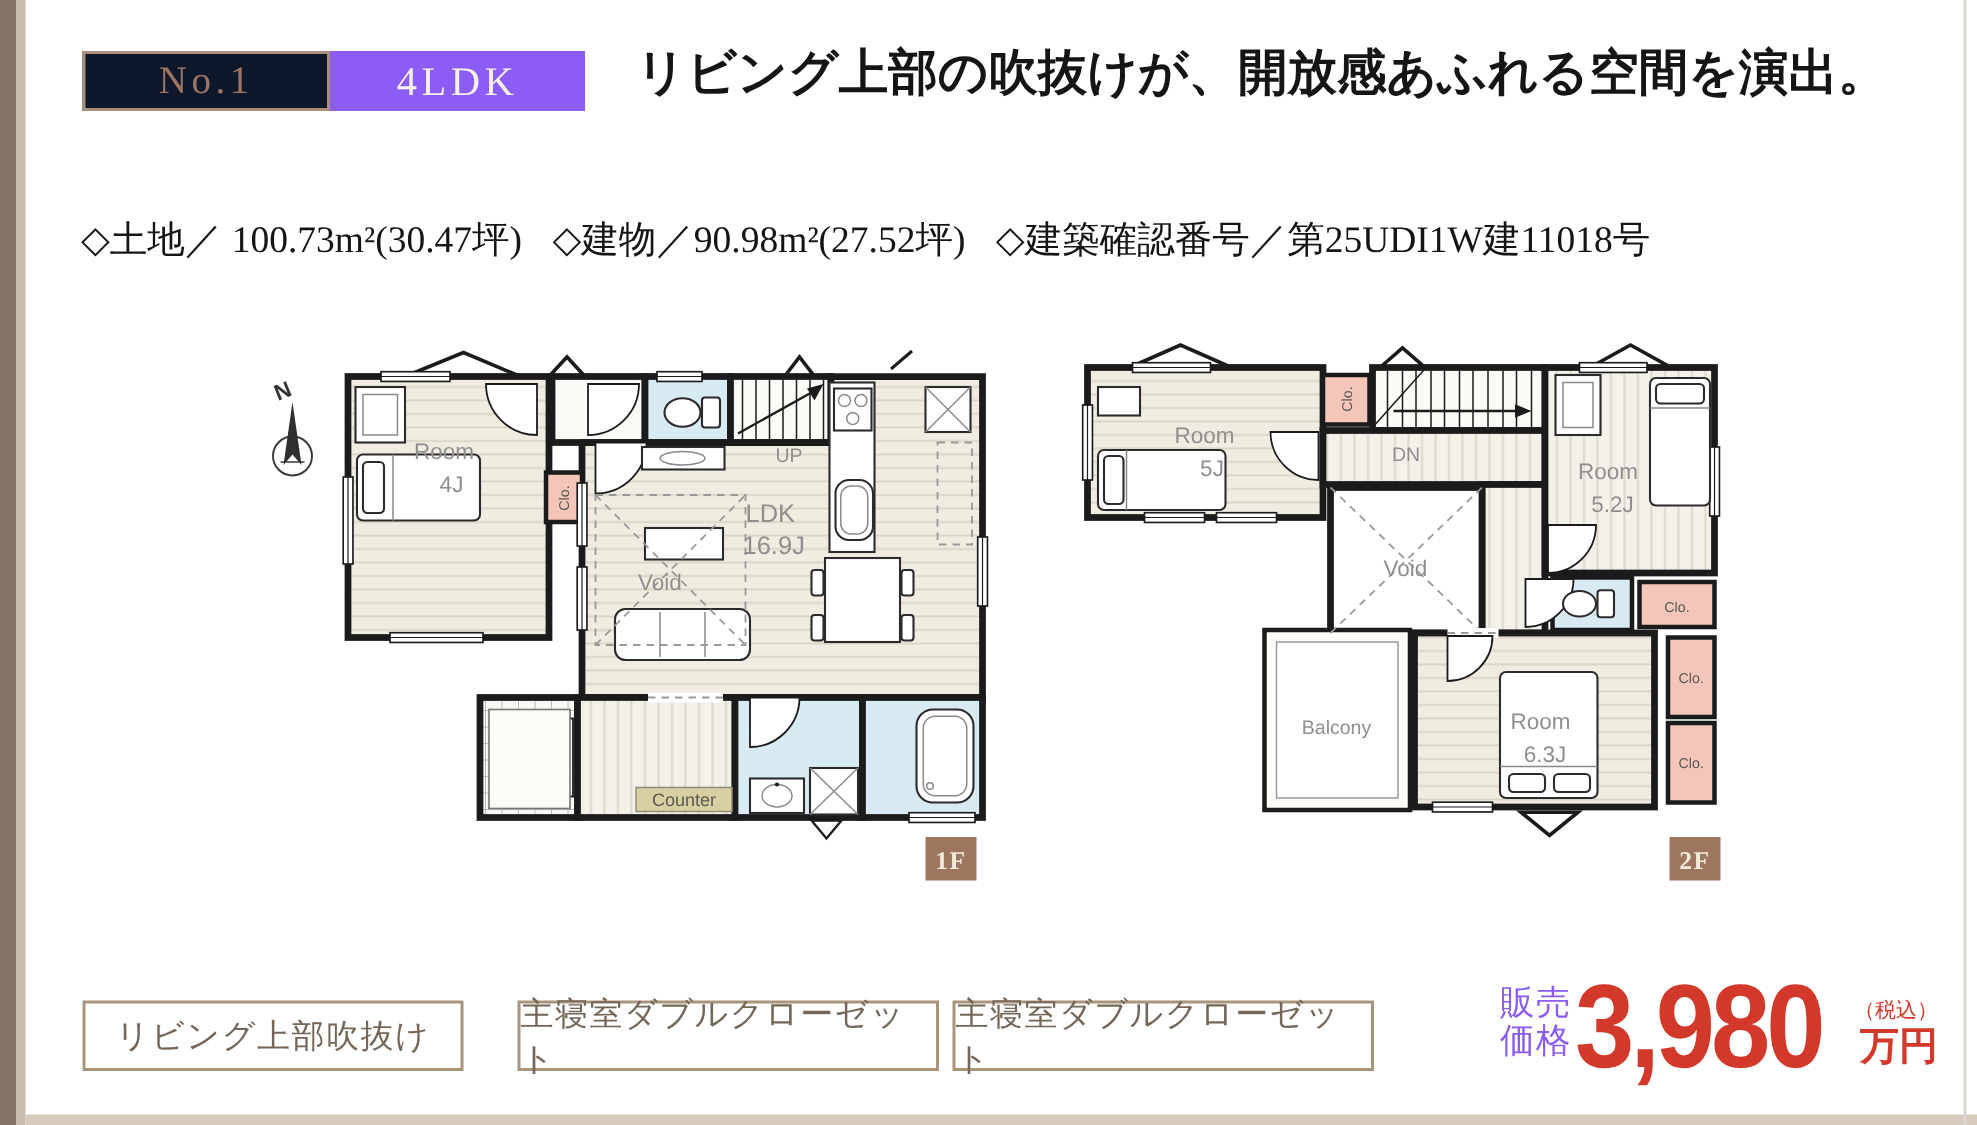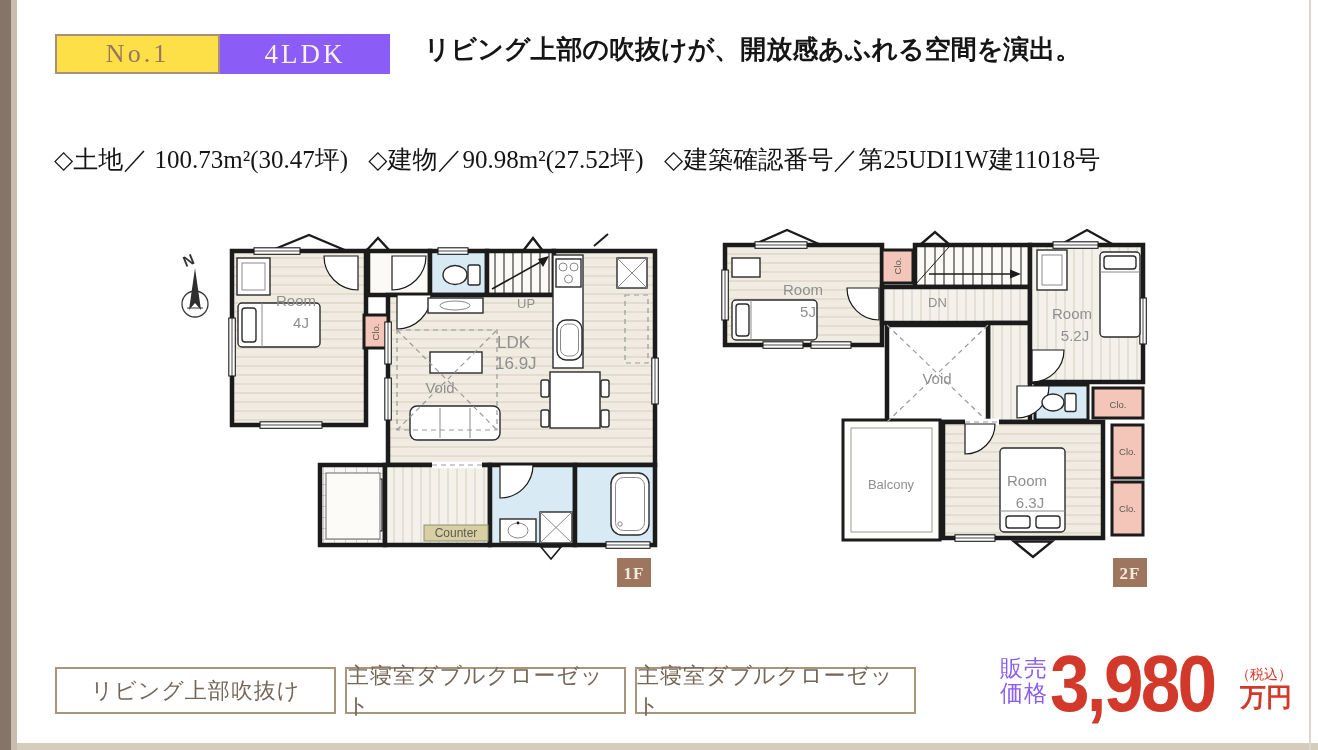--- a/index.html
+++ b/index.html
@@ -7,33 +7,33 @@
     width:1318px;height:750px;position:relative;background:#ffffff;overflow:hidden;
     font-family:"Liberation Serif","DejaVu Serif",serif;
   }
   .abs{position:absolute;}
   
   .frame-dark{left:0;top:0;width:11px;height:750px;background:#857467;}
   .frame-light{left:11px;top:0;width:6px;height:750px;background:#c9bdb0;}
   .frame-bottom{left:17px;top:743px;width:1301px;height:7px;background:#d6ccbe;}
   .frame-right{left:1309px;top:0;width:2px;height:750px;background:#dcd8d1;}
   
-  .badge-no{left:55px;top:34px;width:165px;height:40px;background:#fde047;border:2px solid #a98f7c;
+  .badge-no{left:55px;top:34px;width:165px;height:40px;background:#0f172a;border:2px solid #a98f7c;
     box-sizing:border-box;display:flex;align-items:center;justify-content:center;
     color:#9b7563;font-size:26px;letter-spacing:3px;}
   .badge-type{left:220px;top:34px;width:170px;height:40px;background:#8b5cf6;
     display:flex;align-items:center;justify-content:center;
     color:#f7f1e8;font-size:27px;letter-spacing:3px;}
-  .headline{left:424px;top:30px;font-size:26px;font-weight:bold;color:#151515;line-height:39px;white-space:nowrap;}
+  .headline{left:424px;top:30px;font-size:33px;font-weight:bold;color:#151515;line-height:39px;white-space:nowrap;}
   .info{left:54px;top:143px;font-size:25px;color:#151515;white-space:nowrap;text-align:center;}
   .info span{margin-right:14px;}
   
   .feature{top:667px;height:47px;border:2px solid #a9947c;background:#ffffff;box-sizing:border-box;
     display:flex;align-items:center;justify-content:center;font-size:22px;color:#756658;letter-spacing:1px;}
-  .f1{left:55px;width:281px;}
+  .f1{left:55px;width:254px;}
   .f2{left:345px;width:281px;}
   .f3{left:635px;width:281px;}
   
   .price-label{left:1000px;top:656px;color:#8b5cf6;font-size:23px;font-weight:normal;line-height:25px;letter-spacing:1px;}
   .price-amount{left:1050px;top:645px;color:#d2392a;font-size:79px;font-weight:bold;line-height:78px;
     font-family:"Liberation Sans","DejaVu Sans",sans-serif;letter-spacing:-3px;
     transform:scaleX(0.9);transform-origin:left top;white-space:nowrap;}
   .price-right{left:1236px;top:667px;color:#d2392a;line-height:1.15;}
   .price-tax{font-size:14px;}
   .price-unit{font-size:26px;font-weight:bold;text-align:right;}

